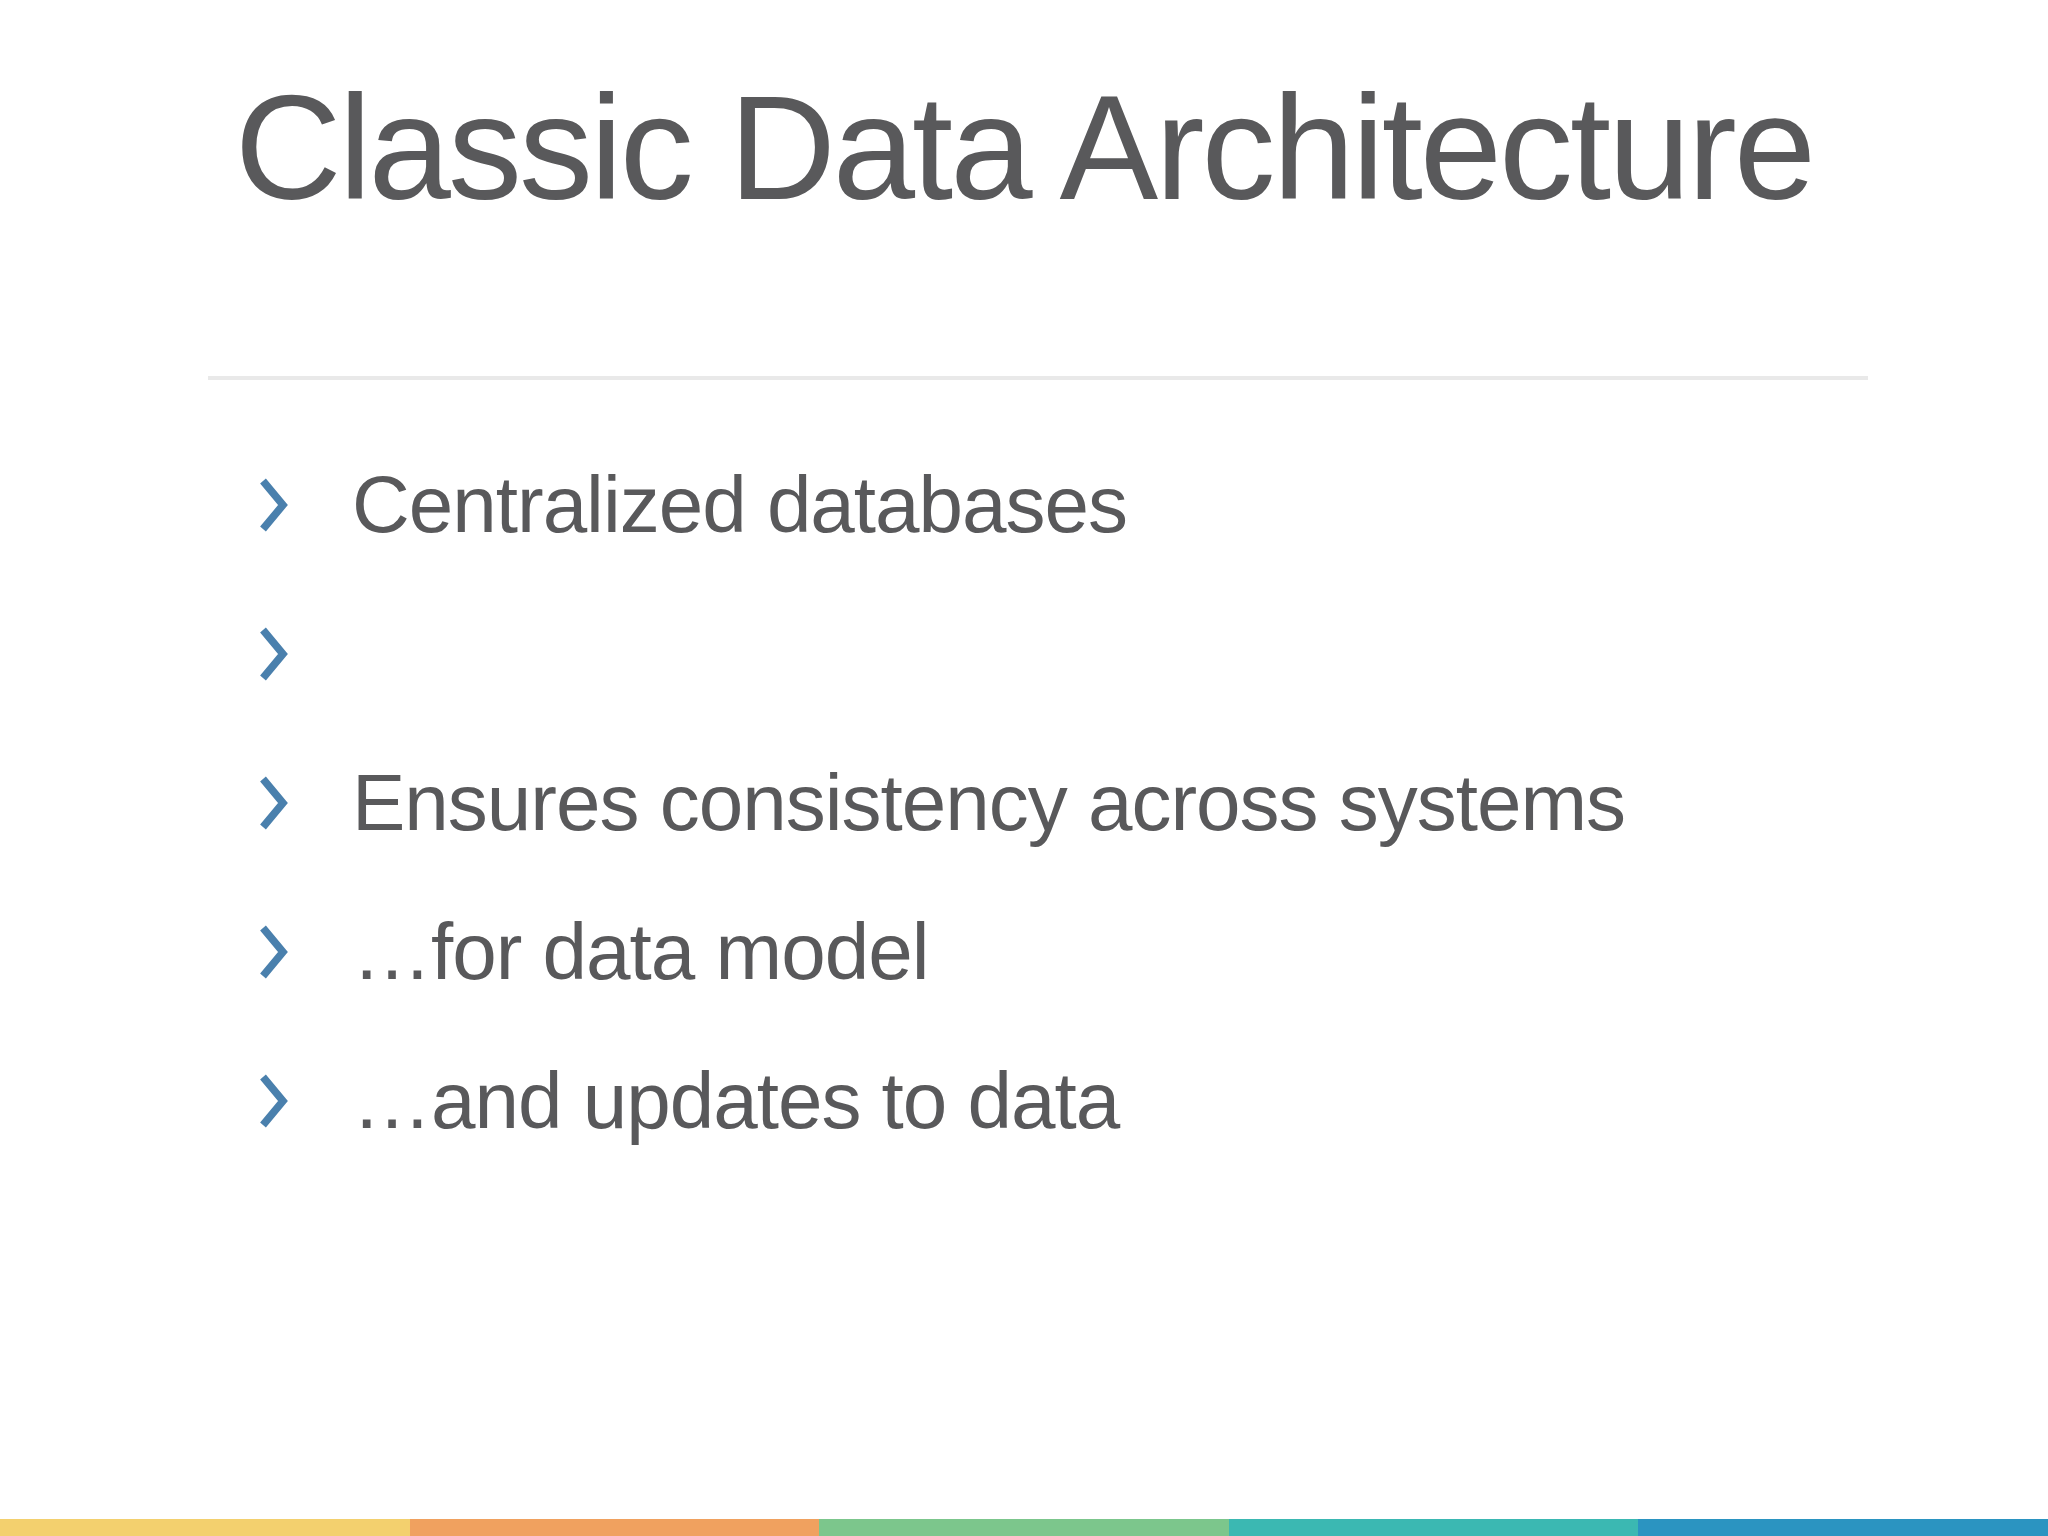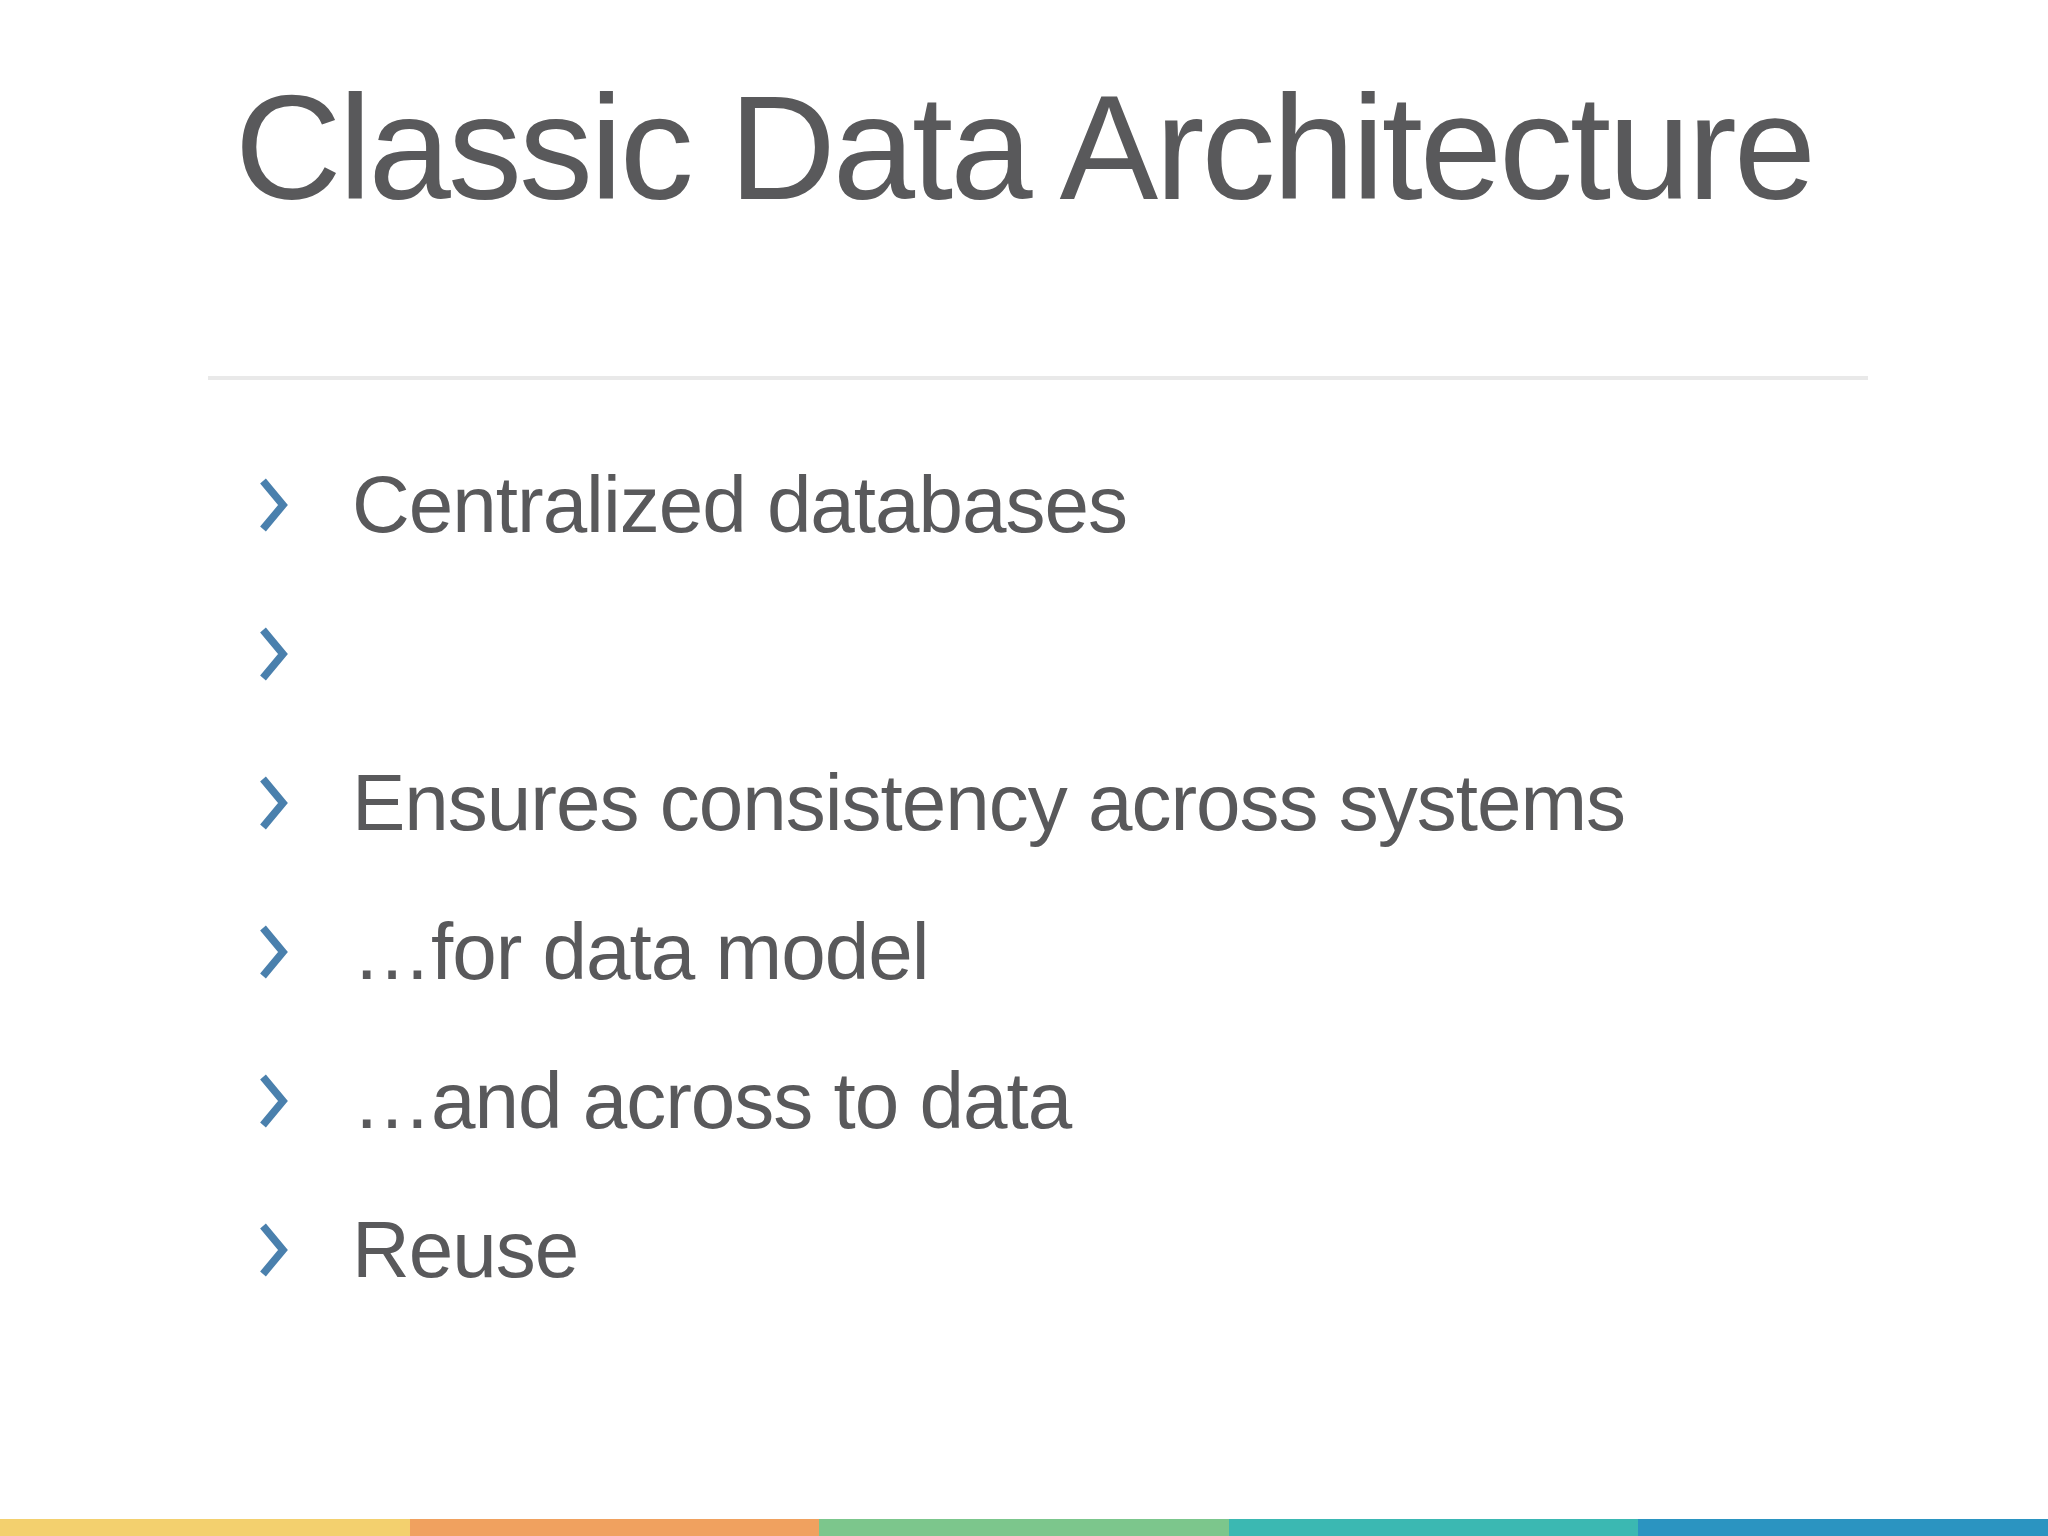--- a/index.html
+++ b/index.html
@@ -116,27 +116,21 @@
     <li class="bullet-item">
       <svg class="bullet-chevron" viewBox="0 0 34 60">
           <polyline points="7,6 27,30 7,54"></polyline>
         </svg>
       <span class="bullet-text">…for data model</span>
     </li>
     <li class="bullet-item">
       <svg class="bullet-chevron" viewBox="0 0 34 60">
           <polyline points="7,6 27,30 7,54"></polyline>
         </svg>
-      <span class="bullet-text">…and across to data</span>
-    </li>
-    <li class="bullet-item">
-      <svg class="bullet-chevron" viewBox="0 0 34 60">
-          <polyline points="7,6 27,30 7,54"></polyline>
-        </svg>
-      <span class="bullet-text">Reuse</span>
+      <span class="bullet-text">…and updates to data</span>
     </li>
   </ul>
 
   <div class="footer-bar">
     <div class="segment" style="background: rgb(243, 208, 110);"></div>
     <div class="segment" style="background: rgb(240, 161, 95);"></div>
     <div class="segment" style="background: rgb(124, 198, 140);"></div>
     <div class="segment" style="background: rgb(59, 184, 178);"></div>
     <div class="segment" style="background: rgb(43, 148, 193);"></div>
   </div>

